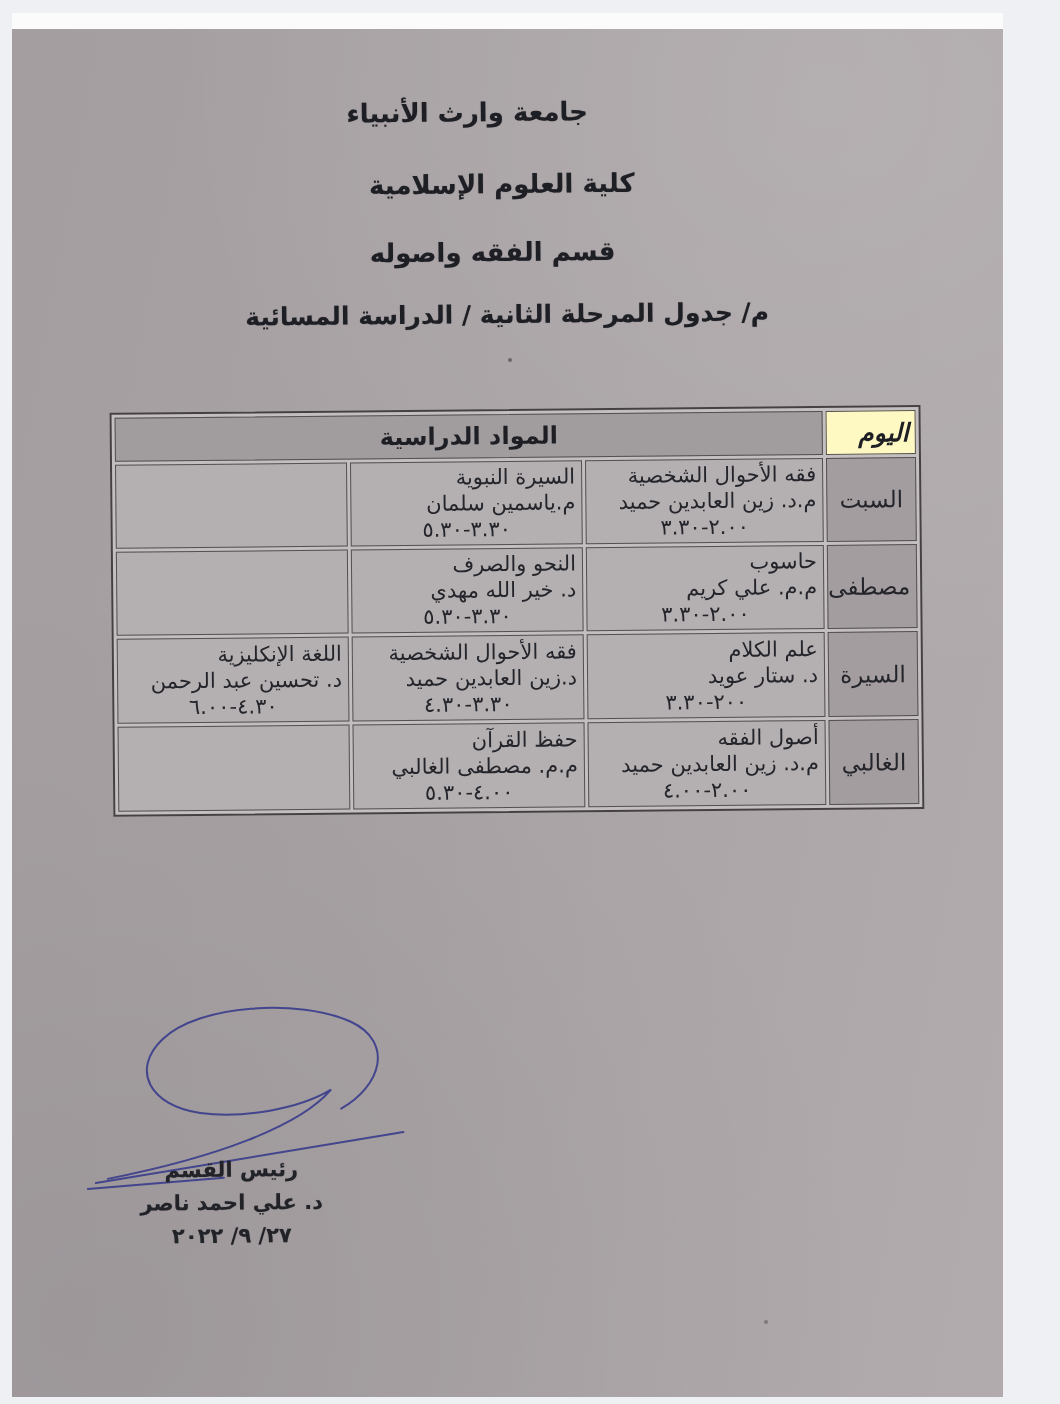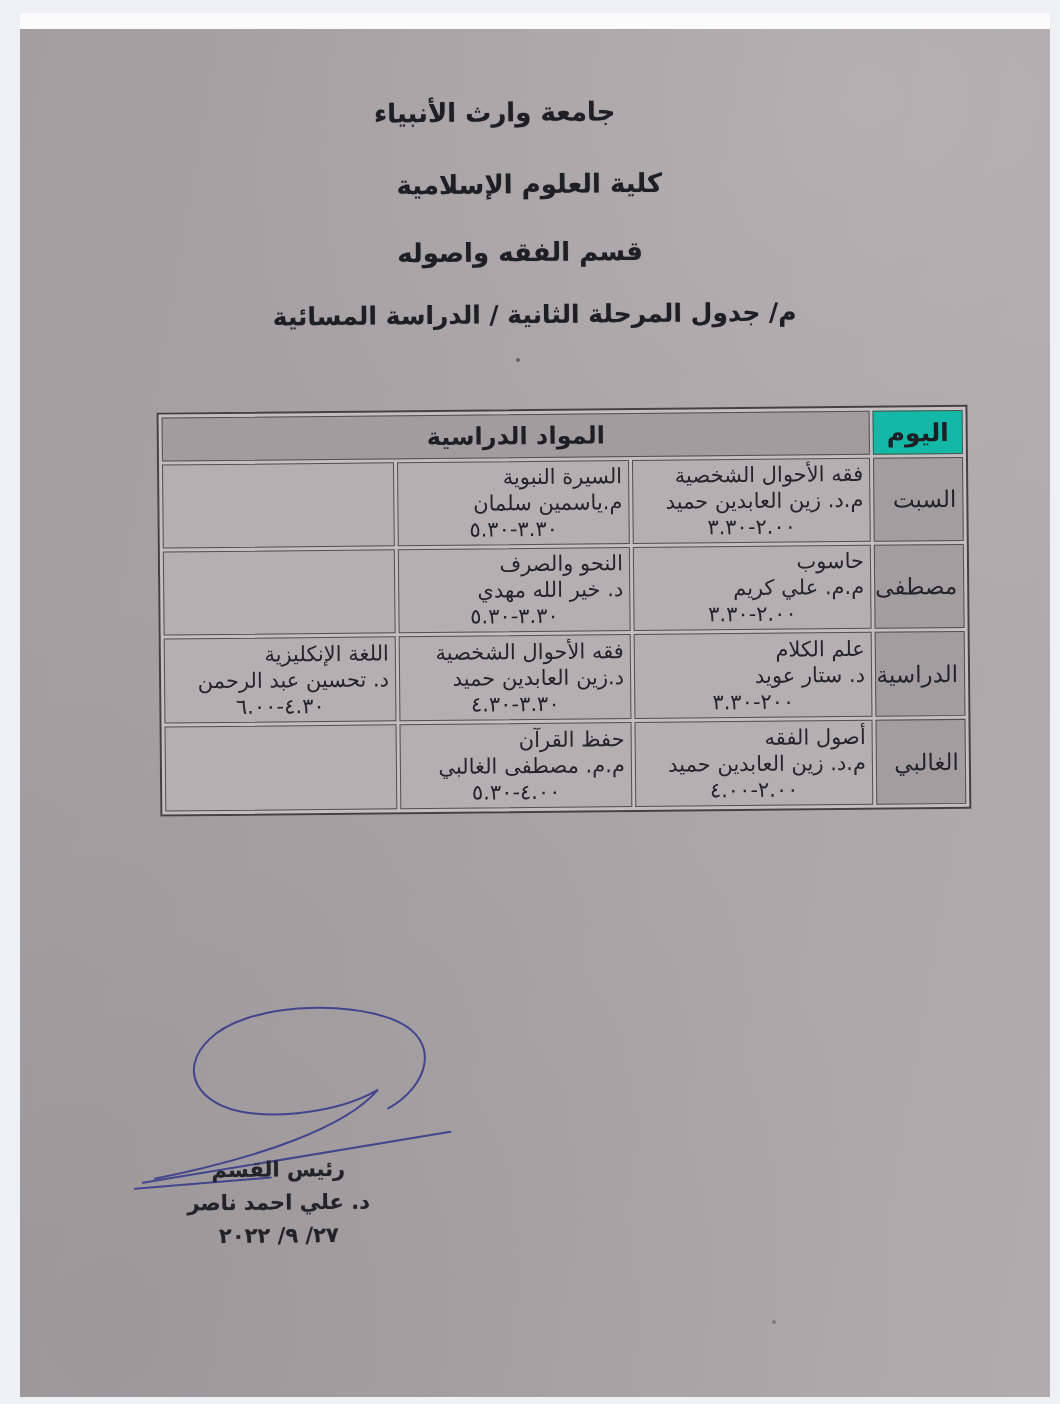--- a/index.html
+++ b/index.html
@@ -3,26 +3,25 @@
 <meta charset="utf-8">
 <style>
   html,body{margin:0;padding:0;}
   body{
     width:1060px;height:1404px;
     background:#eef0f3;
     font-family:"DejaVu Sans",sans-serif;
     position:relative;overflow:hidden;
   }
   .photo{
-    position:absolute;left:20px;top:13px;width:991px;height:1384px;
+    position:absolute;left:12px;top:13px;width:991px;height:1384px;
     background:
       radial-gradient(120% 80% at 82% 6%, rgba(255,255,255,0.10), rgba(255,255,255,0) 55%),
       radial-gradient(130% 90% at 10% 95%, rgba(0,0,0,0.06), rgba(0,0,0,0) 60%),
       linear-gradient(100deg,#a49ea1 0%,#a9a3a5 45%,#b1abad 100%);
-    padding-left: 39px;
   }
   .white-strip{
     position:absolute;left:0;top:0;width:100%;height:16px;background:#fbfbfb;
   }
   .content{
     position:absolute;left:0;top:0;width:100%;height:100%;
     direction:rtl;
     transform:rotate(-0.55deg);
     transform-origin:50% 40%;
     color:#24252b;
@@ -42,29 +41,30 @@
     background:#c3bec0;
     border:2px solid #454143;
     table-layout:fixed;
   }
   table.schedule th,table.schedule td{
     border:1px solid #55504f;
     vertical-align:middle;
     padding:2px 6px;
   }
   th.day-head{
-    background:#14b8a6;font-size:25px;font-weight:700;text-align:center;
+    background:#fef9c3;font-size:25px;font-weight:700;text-align:right;
     color:#1e1f25;
+    font-style:italic;
   }
   th.subjects-head{
     background:#a19c9e;font-size:24px;font-weight:700;text-align:center;
     color:#1e1f25;
   }
   td.day-cell{
-    background:#a39da0;font-size:23px;font-weight:400;
+    background:#a39da0;font-size:23px;text-align:center;font-weight:400;
   }
   td.period-cell{
     background:#b4afb1;font-size:21px;text-align:right;line-height:26px;
   }
   .subject,.teacher{display:block;}
   .time{display:block;text-align:center;letter-spacing:1px;}
   .sig-svg{position:absolute;right:585px;top:982px;}
   .footer-block{
     position:absolute;right:670px;top:1138px;width:215px;
     text-align:center;font-weight:700;font-size:21px;line-height:33px;
@@ -123,21 +123,21 @@
             <span class="time">٢.٠٠-٣.٣٠</span>
           </td>
           <td class="period-cell">
             <span class="subject">النحو والصرف</span>
             <span class="teacher">د. خير الله مهدي</span>
             <span class="time">٣.٣٠-٥.٣٠</span>
           </td>
           <td class="period-cell"></td>
         </tr>
         <tr style="height:85px">
-          <td class="day-cell">الدراسية</td>
+          <td class="day-cell">السيرة</td>
           <td class="period-cell">
             <span class="subject">علم الكلام</span>
             <span class="teacher">د. ستار عويد</span>
             <span class="time">٢٠٠-٣.٣٠</span>
           </td>
           <td class="period-cell">
             <span class="subject">فقه الأحوال الشخصية</span>
             <span class="teacher">د.زين العابدين حميد</span>
             <span class="time">٣.٣٠-٤.٣٠</span>
           </td>

